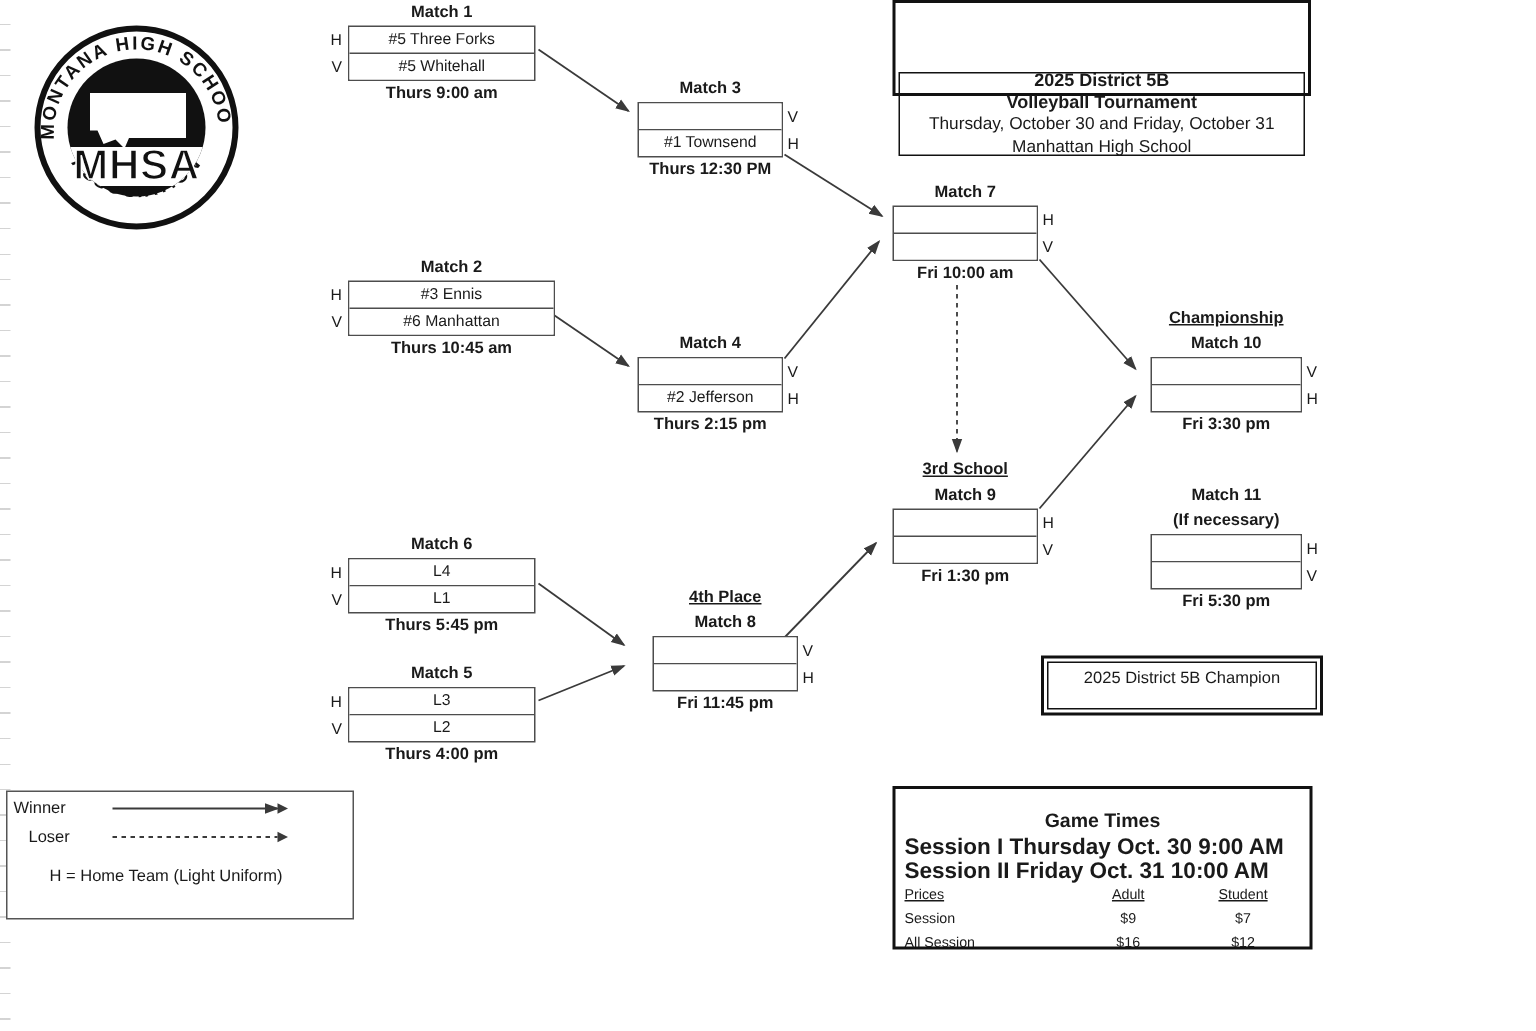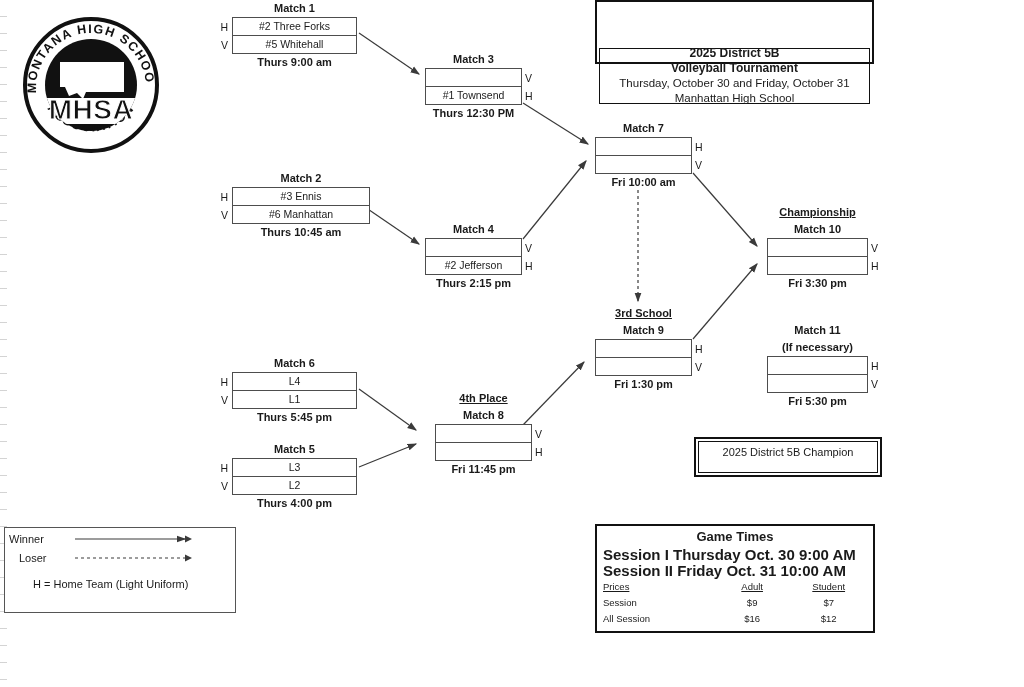--- a/index.html
+++ b/index.html
@@ -75,21 +75,21 @@
   }
   .legend-row{display:flex;align-items:center;height:17px;margin-top:2px;}
   .legend-row .lbl{width:52px;text-align:right;padding-right:8px;}
   #legend .defs{margin-top:10px;padding-left:28px;line-height:17px;}
   
   #champion-box{position:absolute;left:694px;top:437px;width:188px;height:40px;box-sizing:border-box;}
   #champion-box .inner{display:flex;justify-content:center;align-items:flex-start;padding-top:4px;font-size:11px;}
   
   #game-times{
     position:absolute;left:595px;top:524px;width:280px;height:109px;border:2px solid #111;
-    box-sizing:border-box;background:#fff;padding:3px 6px 0 6px;
+    box-sizing:border-box;background:#fff;padding:13px 6px 0 6px;
   }
   #game-times .gt-title{text-align:center;font-weight:bold;font-size:13px;margin-bottom:3px;}
   #game-times .session{font-weight:bold;font-size:15px;line-height:16px;}
   .gt-table{display:grid;grid-template-columns:42% 29% 29%;font-size:9.5px;line-height:16px;}
   .gt-table .c2,.gt-table .c3{text-align:center;}
   .gt-table .hdr{text-decoration:underline;}
 </style>
 </head>
 <body>
 
@@ -147,21 +147,21 @@
       <line x1="523" y1="425" x2="584" y2="362" marker-end="url(#ah)"></line>
       <line x1="693" y1="339" x2="757" y2="264" marker-end="url(#ah)"></line>
     </g>
   </svg>
 
   <div id="m1" class="match labels-left">
     <div class="match-title">Match 1</div>
     <div class="team-box">
       <span class="side-label t">H</span>
       <span class="side-label b">V</span>
-      <div class="team-row top">#2 Three Forks</div>
+      <div class="team-row top">#5 Three Forks</div>
       <div class="team-row">#5 Whitehall</div>
     </div>
     <div class="match-time">Thurs 9:00 am</div>
   </div>
 
   <div id="m2" class="match labels-left">
     <div class="match-title">Match 2</div>
     <div class="team-box">
       <span class="side-label t">H</span>
       <span class="side-label b">V</span>

